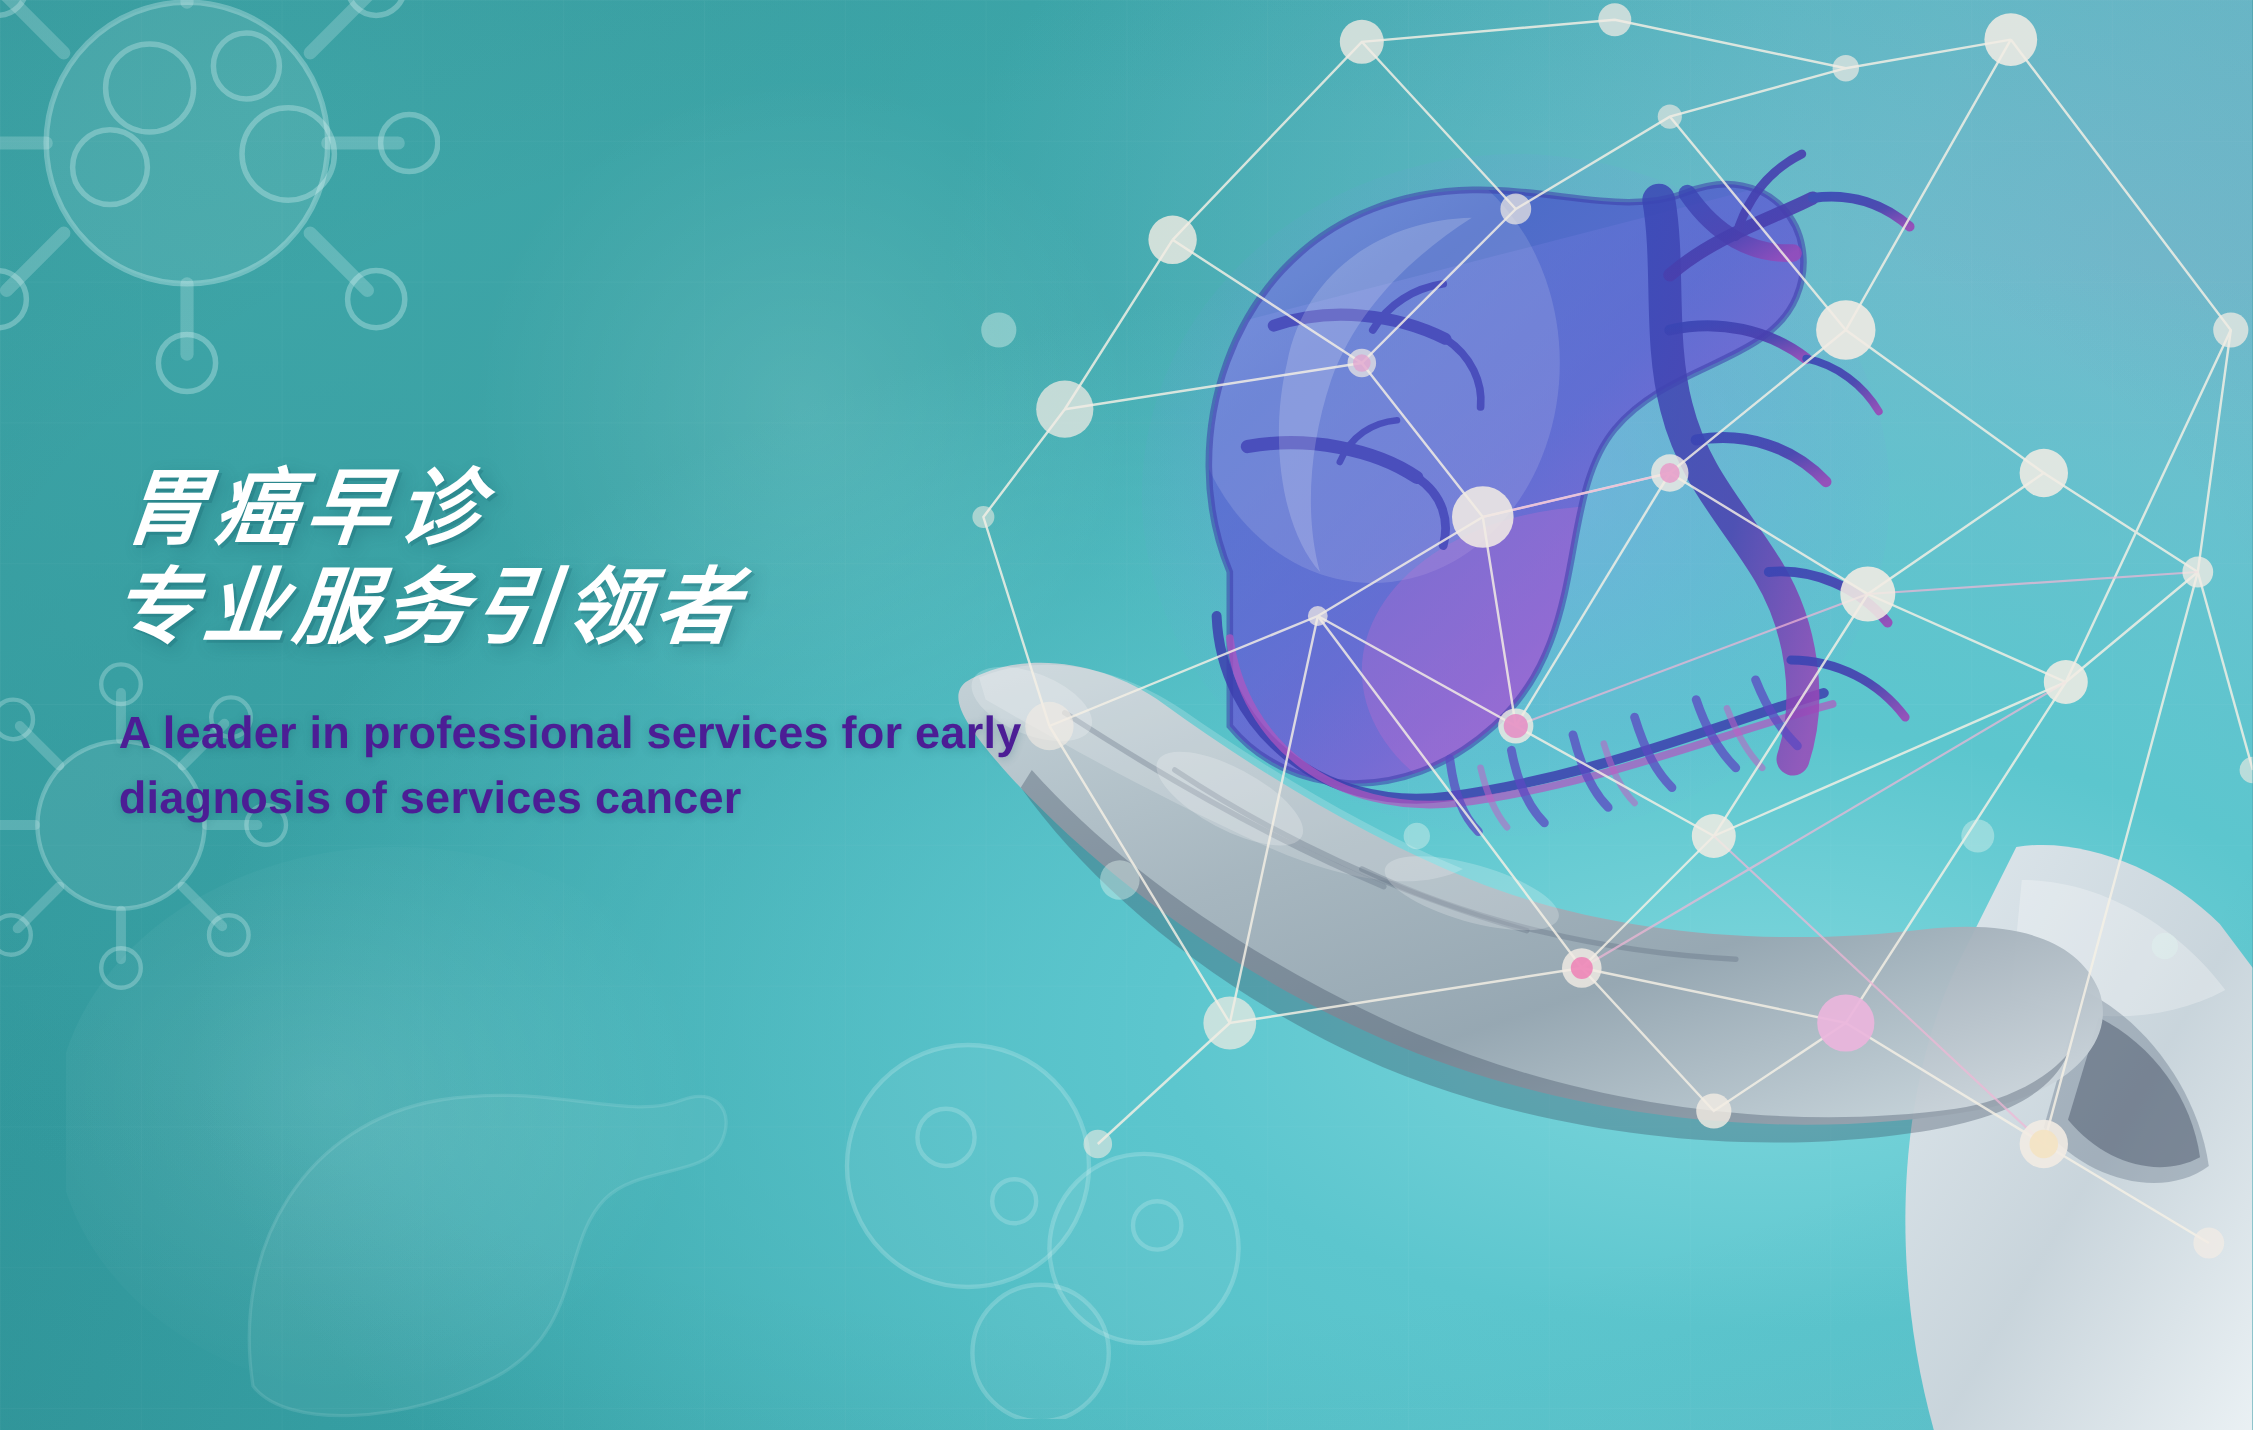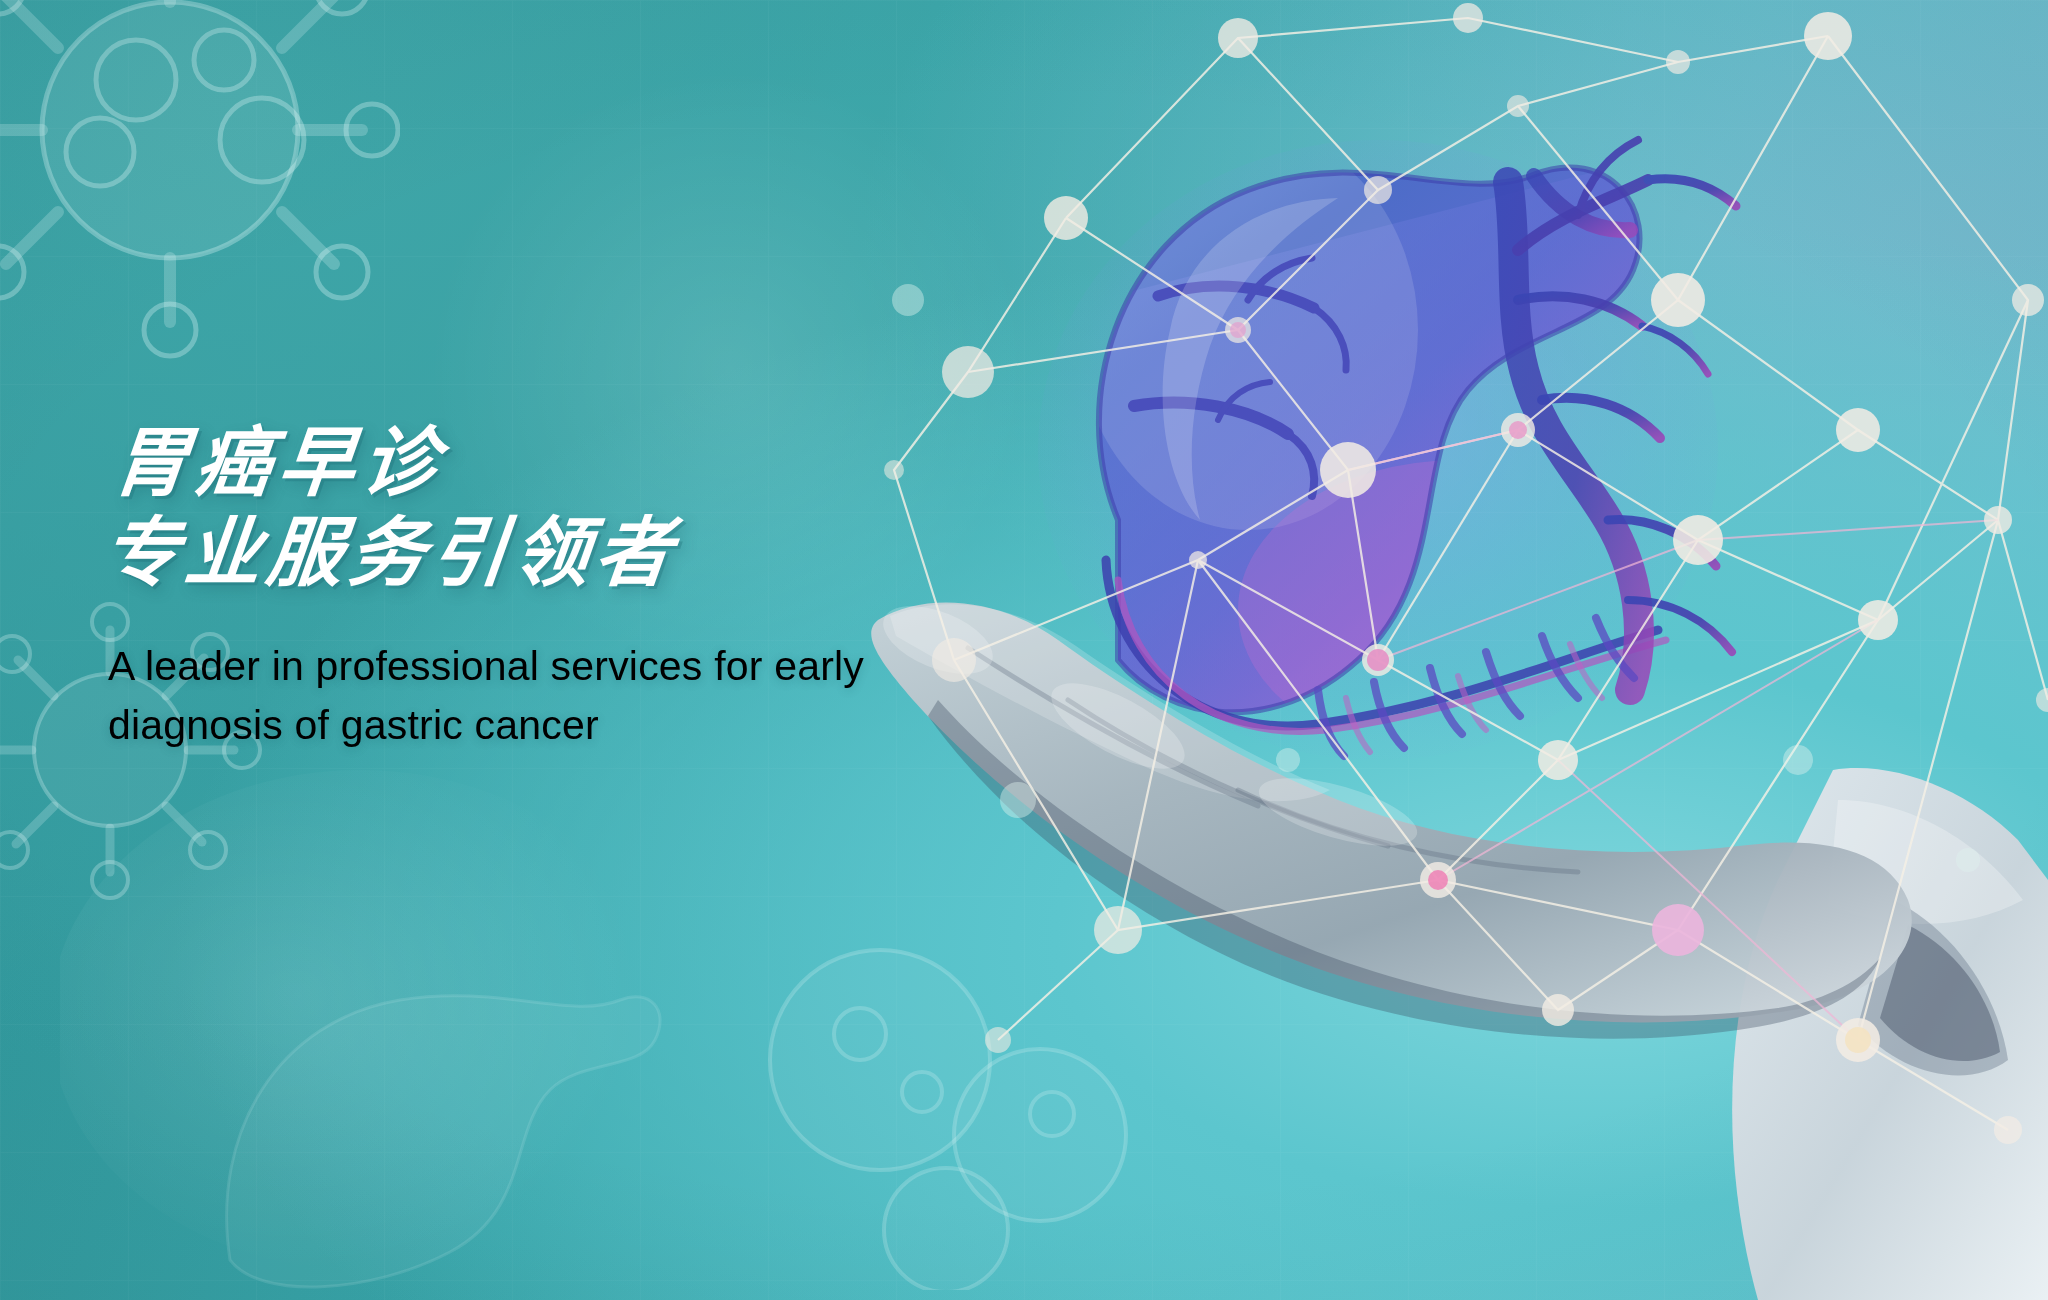--- a/index.html
+++ b/index.html
@@ -58,22 +58,22 @@
     text-shadow:
       3px 3px 0 rgba(25,105,115,.30),
       6px 6px 14px rgba(16,80,90,.25);
     white-space:nowrap;
   }
   .headline .ln{display:block;}
   .headline .ln2{letter-spacing:6px;}
 
   .subtitle{
     margin:40px 0 14px 0;
-    color:#000000;
-    font-weight:400;
+    color:#4c1d95;
+    font-weight:700;
     font-size:41px;
     line-height:1.44;
     letter-spacing:.2px;
     max-width:1000px;
     text-shadow:0 2px 8px rgba(20,90,100,.30);
   }
   .subtitle .sl{display:block;}
 
   
   .art{
@@ -419,17 +419,17 @@
     </svg>
   </div>
 
   <div class="copy">
     <h1 class="headline">
       <span class="ln ln1">胃癌早诊</span>
       <span class="ln ln2">专业服务引领者</span>
     </h1>
     <p class="subtitle">
       <span class="sl">A leader in professional services for early</span>
-      <span class="sl">diagnosis of gastric cancer</span>
+      <span class="sl">diagnosis of services cancer</span>
     </p>
   </div>
 
 </div>
 
 </body></html>

